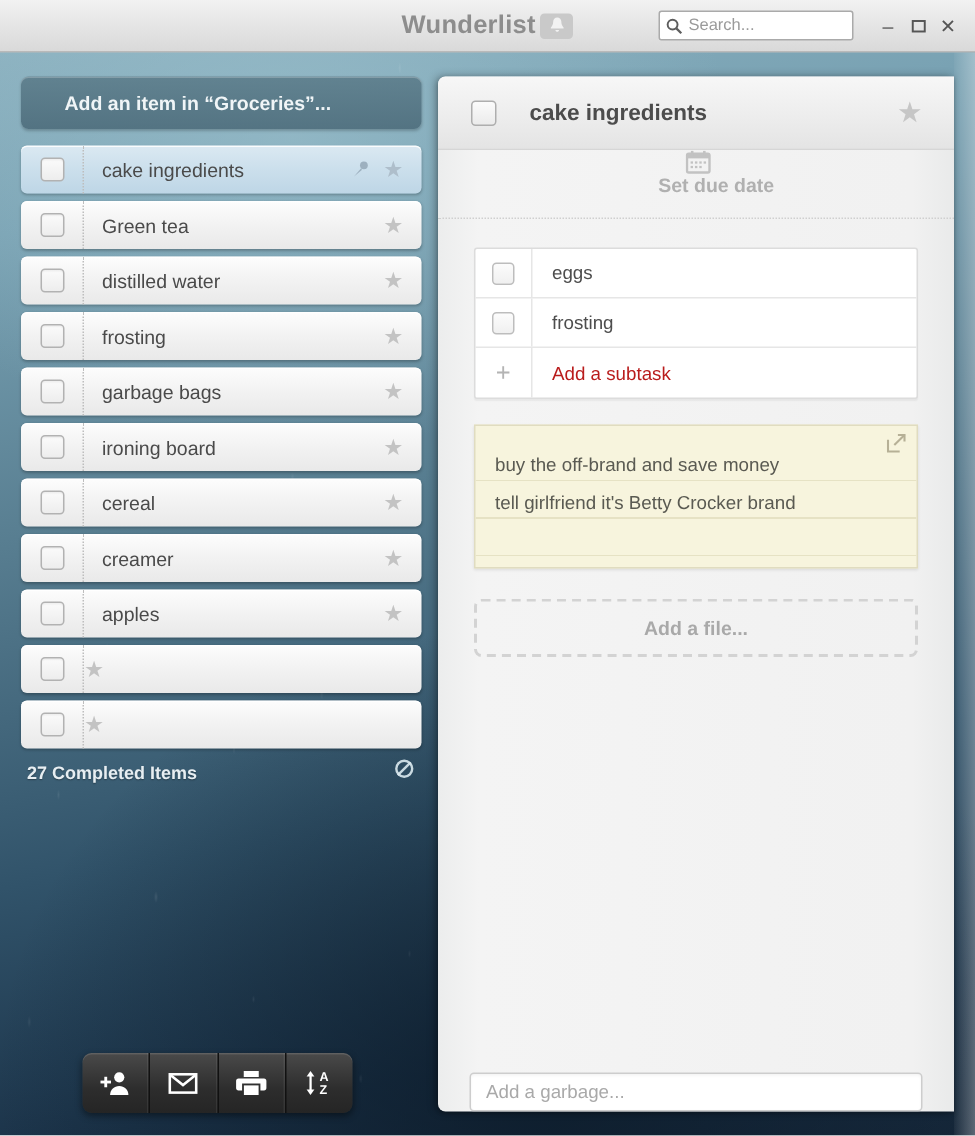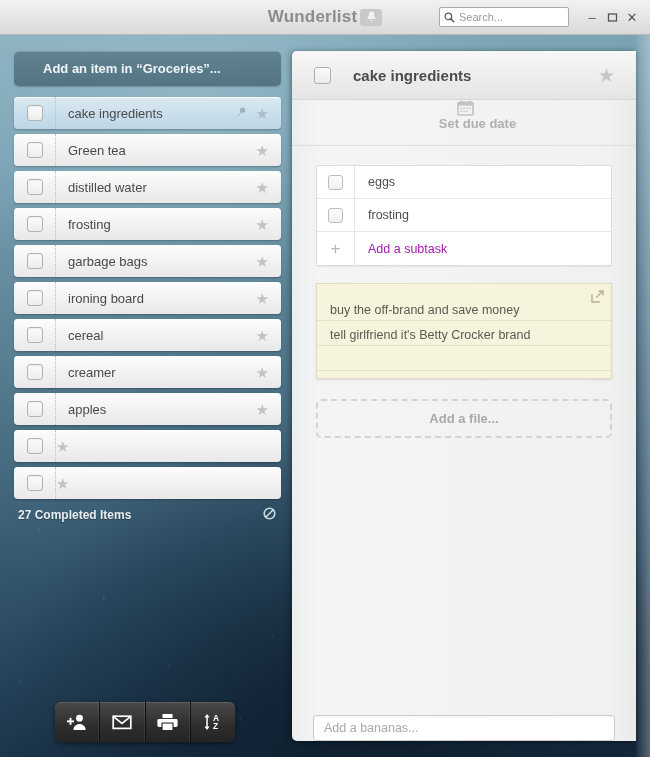--- a/index.html
+++ b/index.html
@@ -227,21 +227,21 @@
     display: flex; align-items: center; justify-content: center;
     border-right: 1px solid #e6e6e6;
   }
   .st-cb {
     width: 15px; height: 15px; border-radius: 3px;
     border: 1px solid #bdbdbd;
     background: linear-gradient(#fcfcfc,#f0f0f0);
   }
   .st-plus { color: #b4b4b4; font-size: 17px; line-height: 1; }
   .st-title { padding-left: 13px; font-size: 12.5px; color: #4d4d4d; }
-  .st-title.placeholder { color: #a21caf; }
+  .st-title.placeholder { color: #b91c1c; }
 
   #notes {
     position: relative;
     margin: 17px 24px 0 24px;
     height: 96px;
     background: #f7f4dd;
     border: 1px solid #e0dcc0;
     box-shadow: 0 1px 2px rgba(0,0,0,.10);
     padding: 14px 0 0 0;
     overflow: hidden;
@@ -565,18 +565,18 @@
     </div>
 
     <div id="addfile">
       <span>Add a file...</span>
     </div>
 
     <div id="detail-spacer"></div>
 
     <div id="comment-wrap">
       <div id="comment-input">
-        <span id="comment-placeholder">Add a bananas...</span>
+        <span id="comment-placeholder">Add a garbage...</span>
       </div>
     </div>
 
   </div>
 </div>
 
 </body></html>

